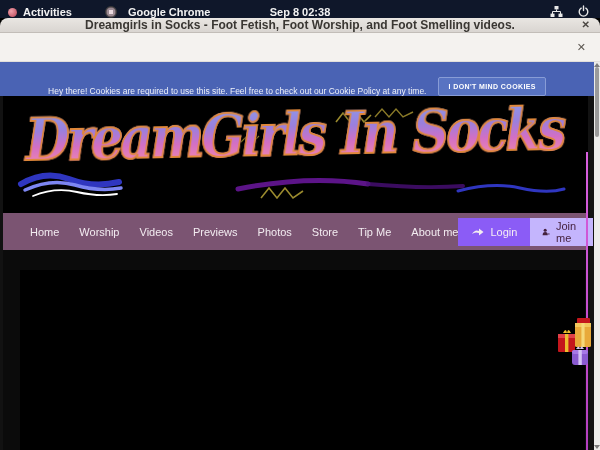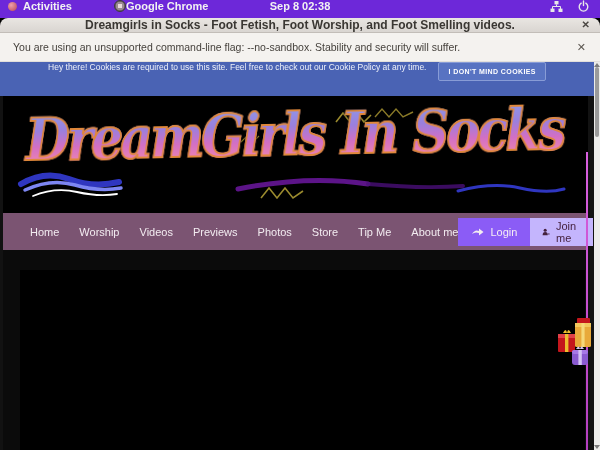--- a/index.html
+++ b/index.html
@@ -1,25 +1,25 @@
 <!DOCTYPE html>
 <html><head>
 <meta charset="utf-8">
 <style>
   html,body{margin:0;padding:0;}
   body{width:600px;height:450px;position:relative;overflow:hidden;background:#000;
        font-family:"Liberation Sans", sans-serif;-webkit-font-smoothing:antialiased;}
 
   
-  .topbar{position:absolute;left:0;top:0;width:600px;height:18px;background:#6d28d9;
-          display:flex;align-items:flex-start;color:#f2f2f2;font-size:11px;font-weight:700;}
+  .topbar{position:absolute;left:0;top:0;width:600px;height:18px;background:#0f172a;
+          display:flex;align-items:flex-end;color:#f2f2f2;font-size:11px;font-weight:700;}
   .topbar .left{display:flex;align-items:center;gap:6px;padding-left:8px;}
   .activities-dot{width:9px;height:9px;border-radius:50%;
           background:radial-gradient(circle at 35% 35%, #f0a0aa, #c85f6e 70%, #8f3a48);display:inline-block;}
-  .chrome-item{display:flex;align-items:center;gap:0;margin-left:36px;}
+  .chrome-item{display:flex;align-items:center;gap:11px;margin-left:27px;}
   .chrome-ball{width:10px;height:10px;border-radius:50%;
           background:radial-gradient(circle at 50% 50%, #e9d9de 0 30%, #9b8a92 32% 60%, #6d5f66 62%);
           border:1px solid #3a3a3a;display:inline-block;}
   .topbar .clock{position:absolute;left:0;right:0;text-align:center;pointer-events:none;}
   .topbar .right{margin-left:auto;display:flex;align-items:center;gap:14px;padding-right:10px;}
   .sysicon{width:13px;height:13px;display:inline-block;}
 
   
   .titlebar{position:absolute;left:0;top:18px;width:600px;height:15px;
             background:linear-gradient(#e9e6e2,#d9d5d1);border-radius:8px 8px 0 0;
@@ -30,21 +30,21 @@
 
   
   .infobar{position:absolute;left:0;top:33px;width:600px;height:29px;background:#f4f2ef;
            box-sizing:border-box;border-bottom:1px solid #e2dfdb;
            display:flex;align-items:center;}
   .infobar .msg{font-size:10.5px;color:#46423d;padding-left:13px;}
   .infobar .ib-close{position:absolute;right:14px;font-size:11px;color:#5c5751;}
 
   
   .cookiebar{position:absolute;left:0;top:62px;width:594px;height:34px;background:#4a63b4;
-             display:flex;align-items:flex-start;justify-content:center;gap:12px;}
+             display:flex;align-items:flex-end;justify-content:center;gap:12px;}
   .cookiebar .msg{font-size:8.5px;color:#eef1fa;}
   .cookie-btn{background:#5873c2;border:1px solid #889cd6;border-radius:2px;color:#fff;
               font-size:7px;font-weight:700;letter-spacing:.4px;padding:5px 9px;cursor:pointer;
               font-family:"Liberation Sans", sans-serif;}
 
   
   .gutter{position:absolute;top:96px;height:354px;background:#121212;}
   .gutter.left{left:0;width:3px;}
   .gutter.right{left:588px;width:6px;}
 
@@ -114,21 +114,20 @@
     </span>
   </div>
 </div>
 
 <div class="titlebar">
   <span class="title">Dreamgirls in Socks - Foot Fetish, Foot Worship, and Foot Smelling videos.</span>
   <span class="win-close">✕</span>
 </div>
 
 <div class="infobar">
-  <span class="msg">You are using an unsupported command-line flag: --no-sandbox. Stability and security will suffer.</span>
   <span class="ib-close">✕</span>
 </div>
 
 <div class="gutter left"></div>
 <div class="gutter right"></div>
 
 <div class="logo-area">
   <svg class="logo-squiggles" viewBox="0 0 583 117">
     <path d="M18 88 q24 -14 48 -5 t50 3" stroke="#2f36c0" stroke-width="6" fill="none" stroke-linecap="round"></path>
     <path d="M22 94 q26 -12 50 -5 t46 3" stroke="#7d86f2" stroke-width="3.5" fill="none" stroke-linecap="round"></path>

